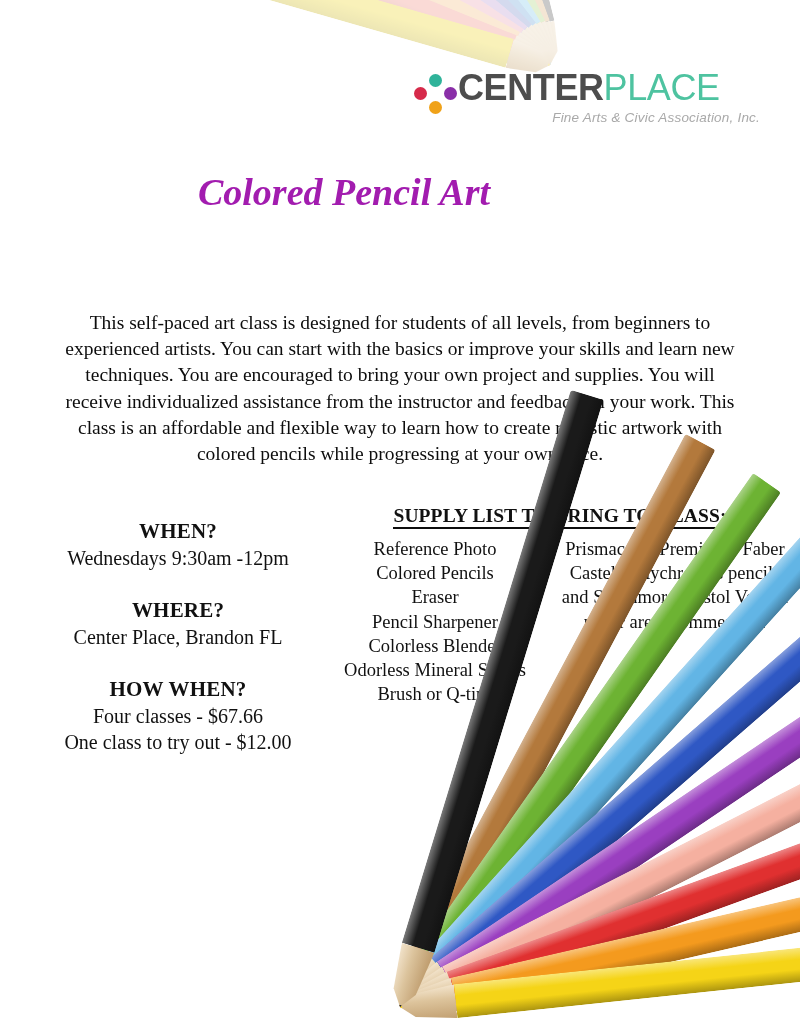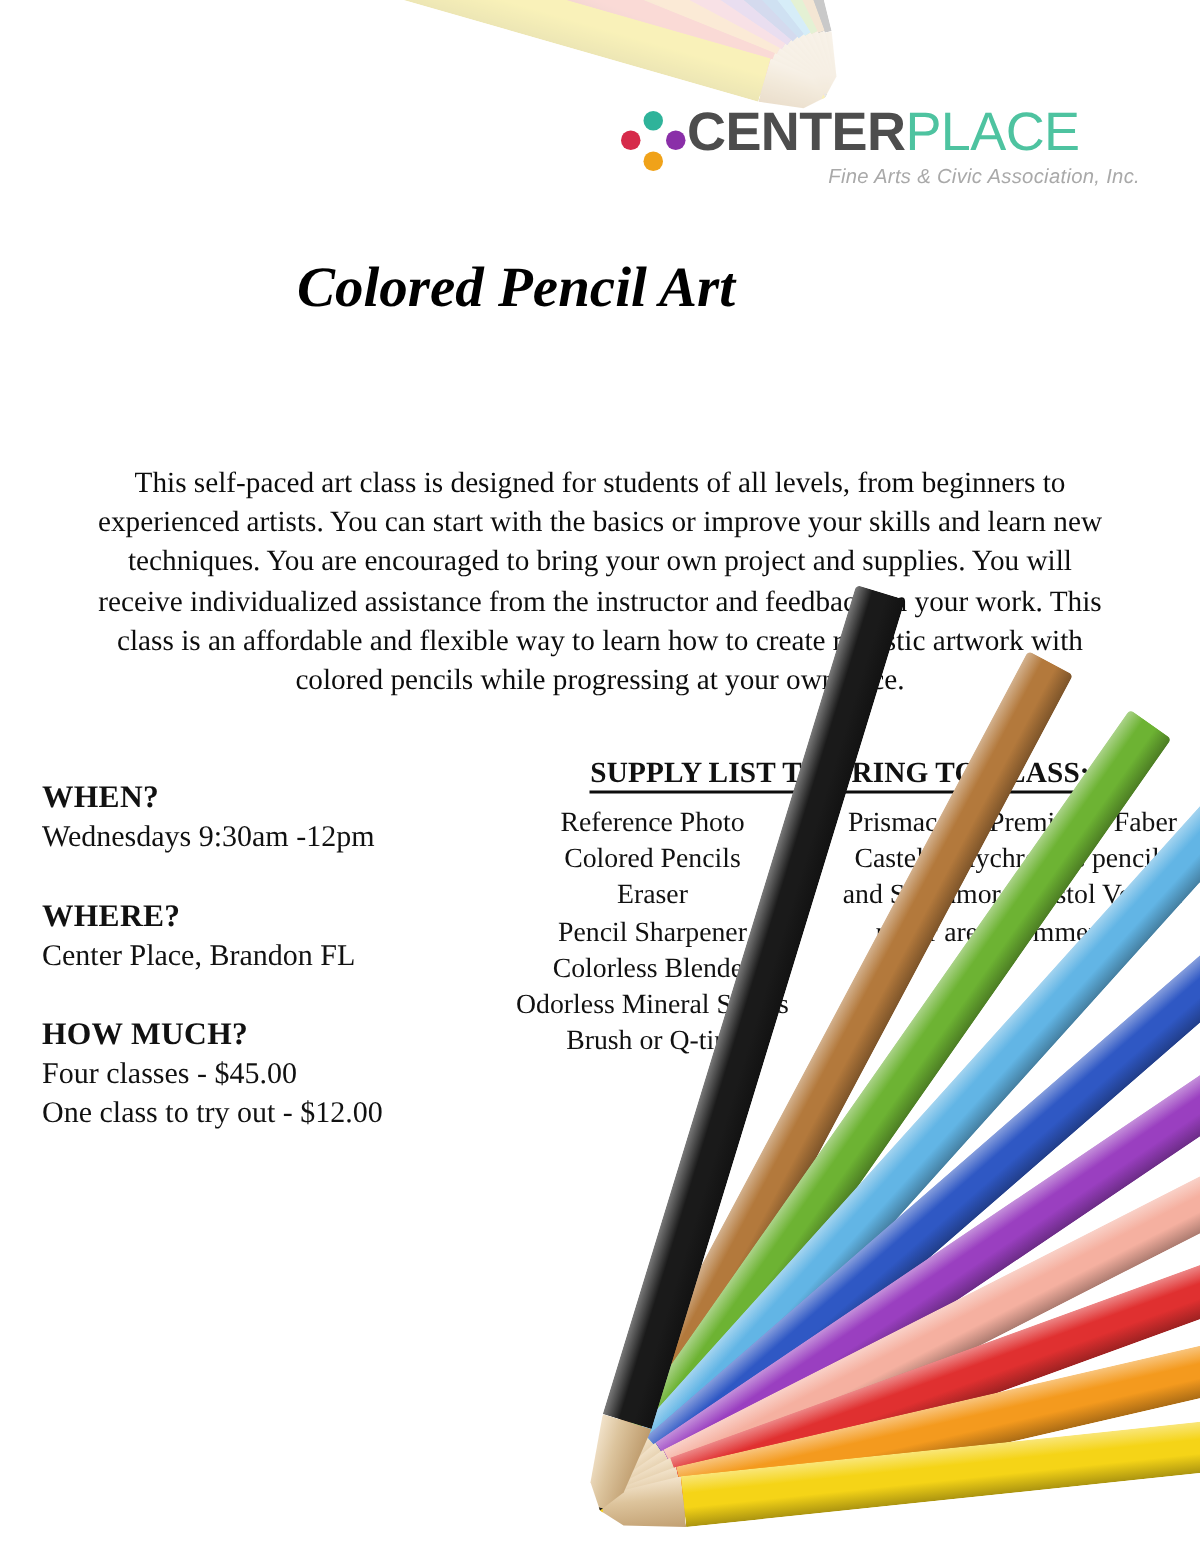--- a/index.html
+++ b/index.html
@@ -159,21 +159,21 @@
     position: absolute;
     left: 0;
     top: 168px;
     width: 800px;
     text-align: center;
     font-family: "Liberation Serif", serif;
     font-weight: bold;
     font-style: italic;
     font-size: 38px;
     line-height: 48px;
-    color: #000000;
+    color: #a21caf;
     padding-right: 112px;
     box-sizing: border-box;
   }
 
   
   #intro {
     position: absolute;
     left: 62px;
     top: 310px;
     width: 676px;
@@ -182,21 +182,21 @@
     line-height: 26.2px;
     color: #0d0d0d;
   }
 
   
   #details {
     position: absolute;
     left: 28px;
     top: 518px;
     width: 300px;
-    text-align: left;
+    text-align: center;
   }
   #details .block { margin-bottom: 26px; }
   #details .block:last-child { margin-bottom: 0; }
   #details .d-label {
     font-weight: bold;
     font-size: 21px;
     line-height: 27px;
     letter-spacing: 0.2px;
   }
   #details .d-value {
@@ -338,22 +338,22 @@
   <div id="details">
       <div class="block">
         <div class="d-label">WHEN?</div>
         <div class="d-value">Wednesdays 9:30am -12pm</div>
       </div>
       <div class="block">
         <div class="d-label">WHERE?</div>
         <div class="d-value">Center Place, Brandon FL</div>
       </div>
       <div class="block">
-        <div class="d-label">HOW MUCH?</div>
-        <div class="d-value">Four classes - $45.00</div>
+        <div class="d-label">HOW WHEN?</div>
+        <div class="d-value">Four classes - $67.66</div>
         <div class="d-value">One class to try out - $12.00</div>
       </div>
     </div>
 
   <div id="supply-heading">
     <span>SUPPLY LIST TO BRING TO CLASS:</span>
   </div>
 
   <div id="supply-columns">
     <div id="supply-list">

